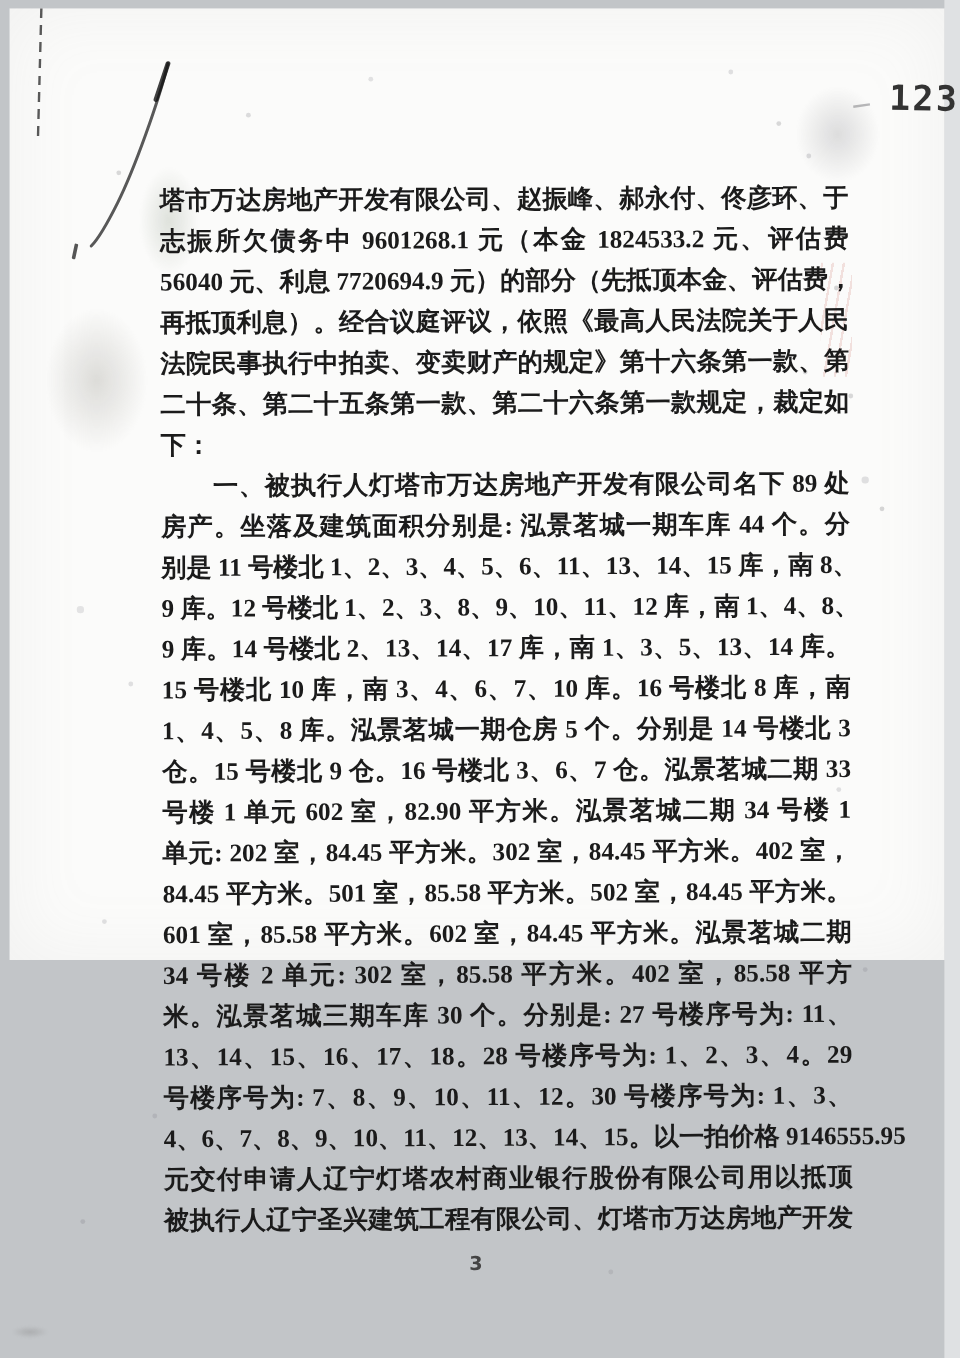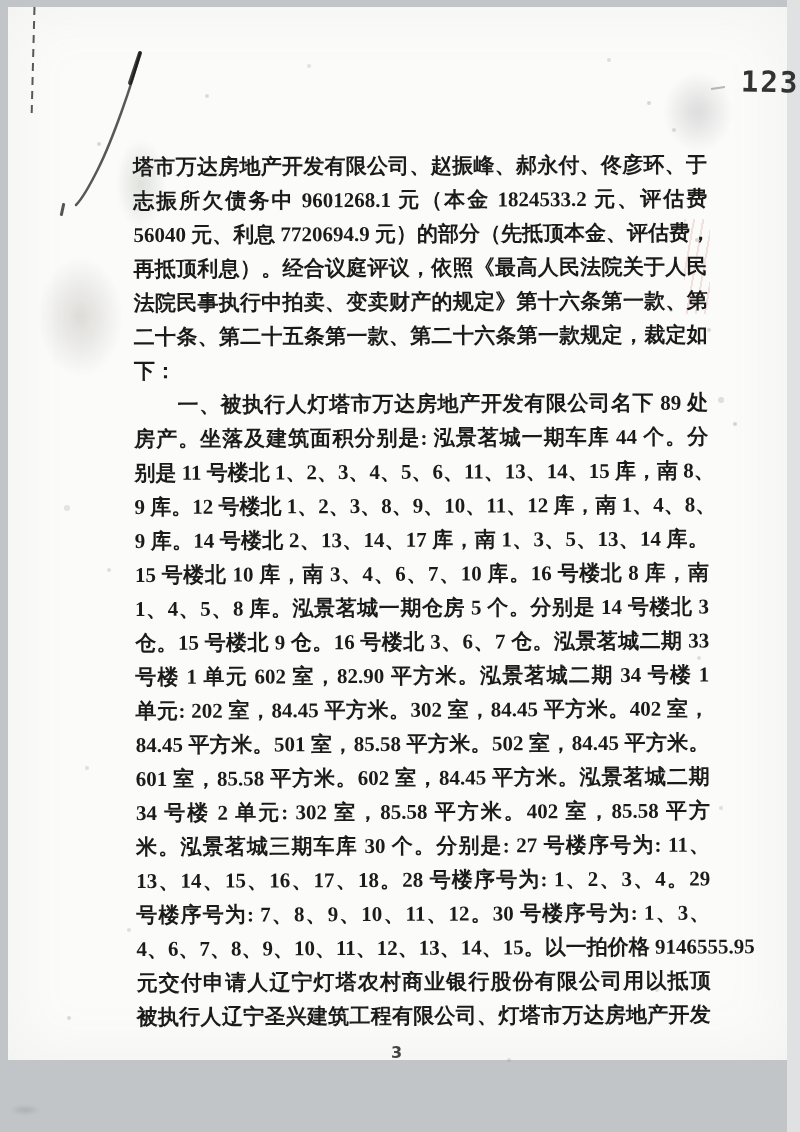--- a/index.html
+++ b/index.html
@@ -1,19 +1,19 @@
 <!DOCTYPE html>
 <html><head>
 <meta charset="utf-8">
 <style>
   html,body{margin:0;padding:0;width:800px;height:1132px;overflow:hidden;
     background:#c2c5c8;font-family:"Liberation Serif","DejaVu Serif",serif;}
   .scan-bg{position:relative;width:800px;height:1132px;background:#c2c5c8;}
   .edge-strip{position:absolute;right:0;top:0;width:13px;height:1132px;background:#dfe1e3;}
-  .page{position:absolute;left:8px;top:7px;width:779px;height:1053px;
+  .page{position:absolute;left:8px;top:7px;width:779px;height:793px;
     background:#fbfbfa;box-shadow:inset 0 0 60px rgba(160,160,155,.10);}
   
   .text-block{position:absolute;left:125px;top:143px;width:574px;
     transform:rotate(-0.25deg);transform-origin:0 0;
     color:#1b1b1b;font-size:21px;font-weight:600;}
   .t-line{height:34px;line-height:34px;white-space:nowrap;
     text-align:justify;text-align-last:justify;overflow:visible;}
   .t-line.short{text-align-last:left;}
   
   .corner-number{position:absolute;left:733px;top:58px;font-family:"DejaVu Sans Mono",monospace;

